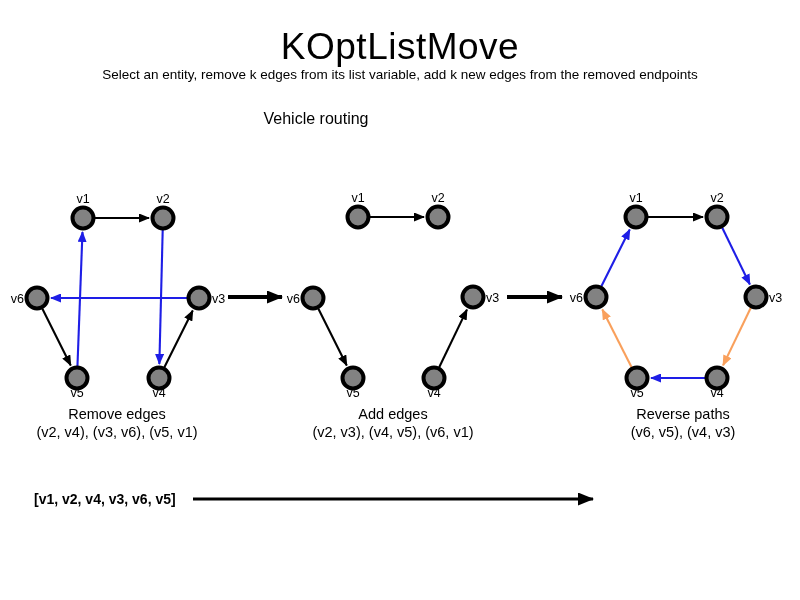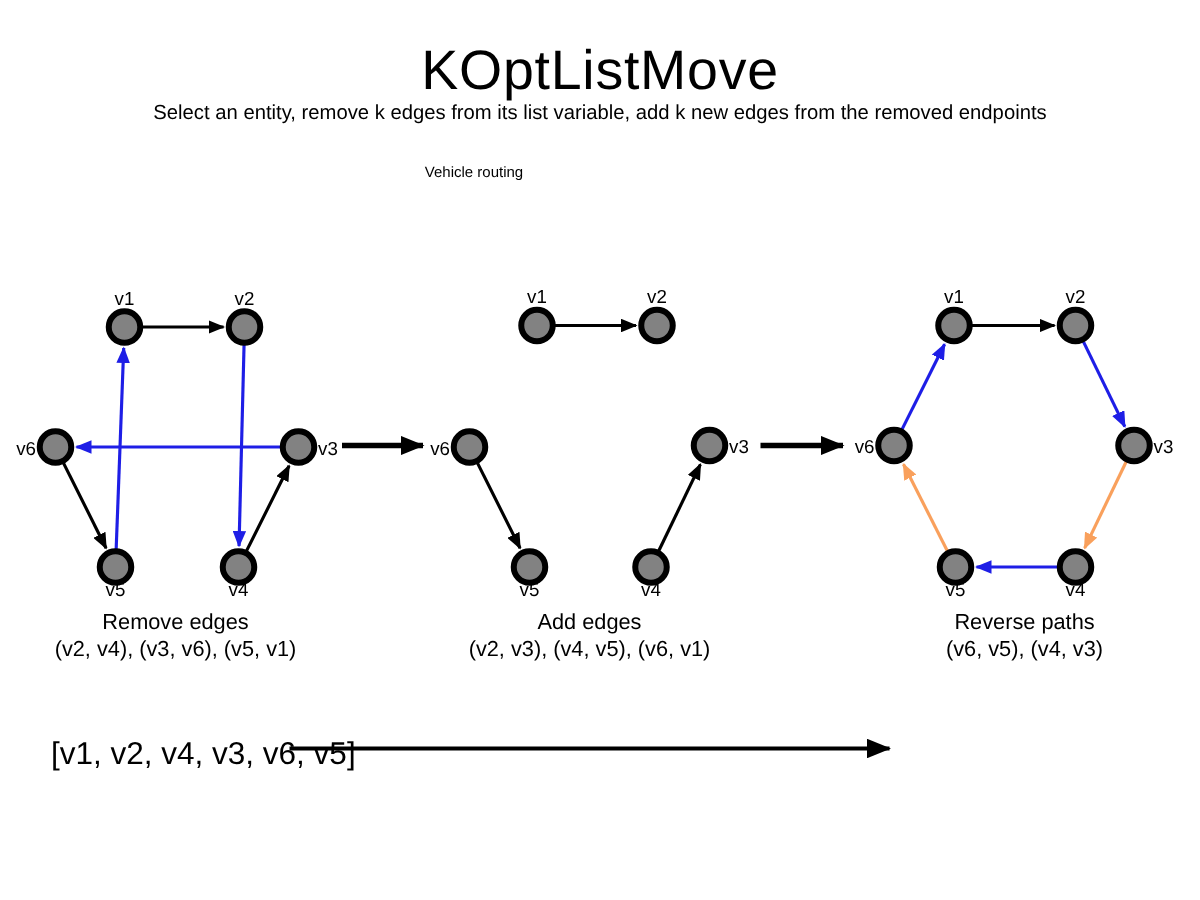--- a/index.html
+++ b/index.html
@@ -3,22 +3,22 @@
 <meta charset="utf-8">
 <style>
   html,body{margin:0;padding:0;background:#ffffff;}
   .canvas{
     position:relative;width:800px;height:600px;background:#ffffff;overflow:hidden;
     font-family:"Liberation Sans", sans-serif;color:#000;
   }
   .abs{position:absolute;}
   .title{top:26px;left:0;width:800px;text-align:center;font-size:37px;font-weight:400;letter-spacing:0.5px;}
   .subtitle{top:67px;left:0;width:800px;text-align:center;font-size:13.5px;}
-  .example-label{top:110px;left:0;width:632px;text-align:center;font-size:10px;}
-  .seq{top:491px;font-size:21px;white-space:nowrap;}
+  .example-label{top:110px;left:0;width:632px;text-align:center;font-size:16px;}
+  .seq{top:491px;font-size:14px;white-space:nowrap;font-weight:bold;}
   #seq-before{left:34px;}
   #seq-after{left:597px;}
   svg.diagram{position:absolute;top:0;left:0;}
   svg.diagram text{font-family:"Liberation Sans", sans-serif;fill:#000;}
   .caption{font-size:14.5px;}
   .node-label{font-size:12.5px;}
 </style>
 </head>
 <body>
 

